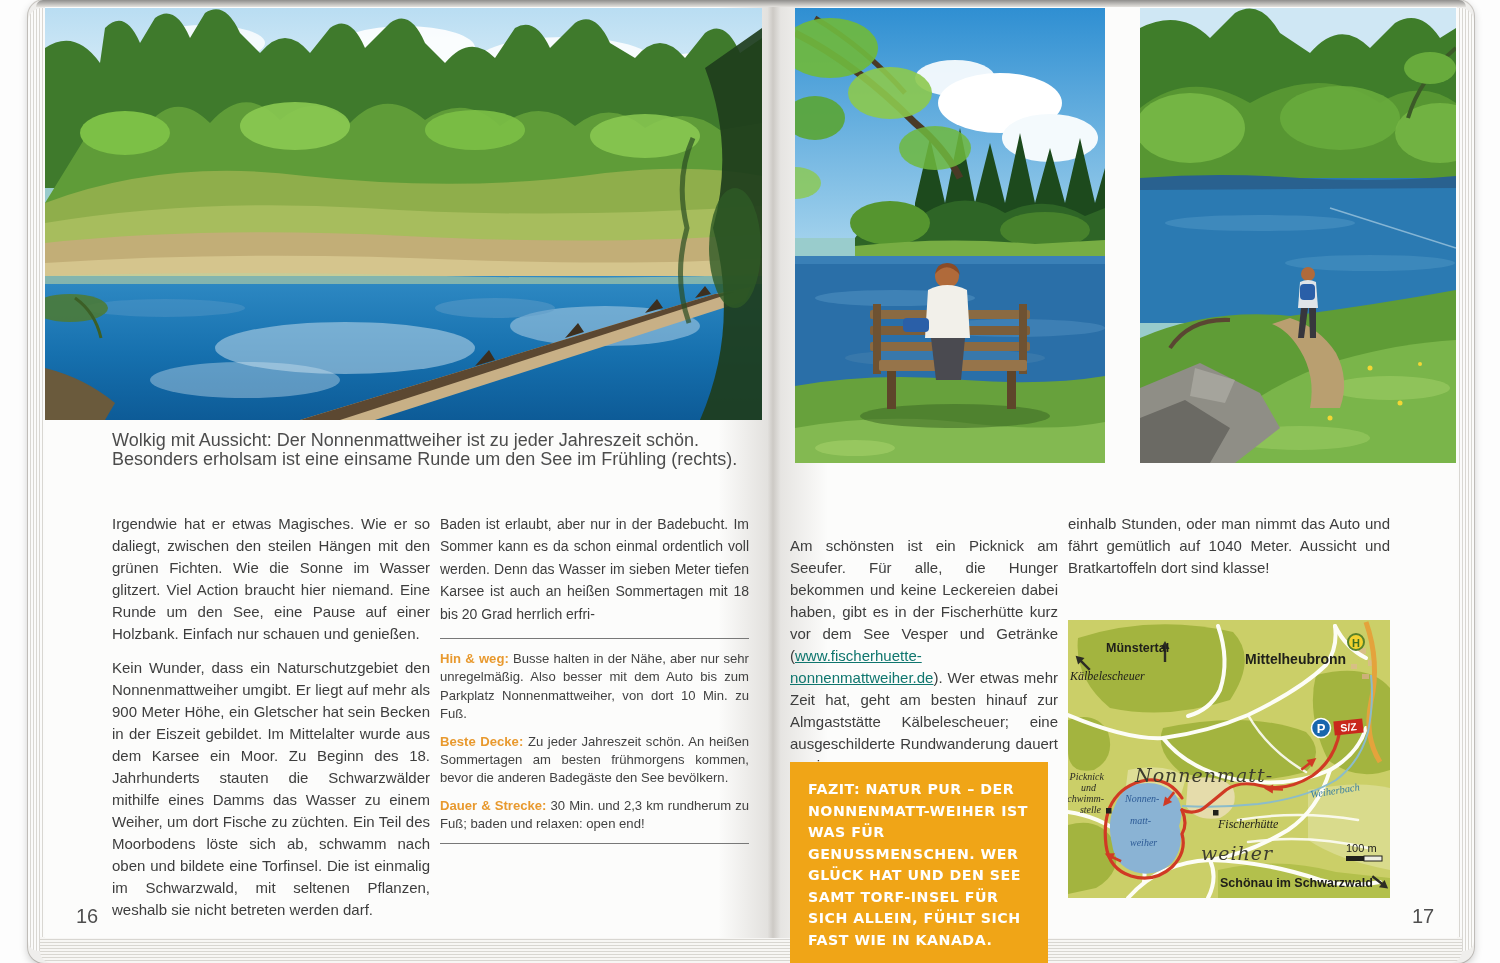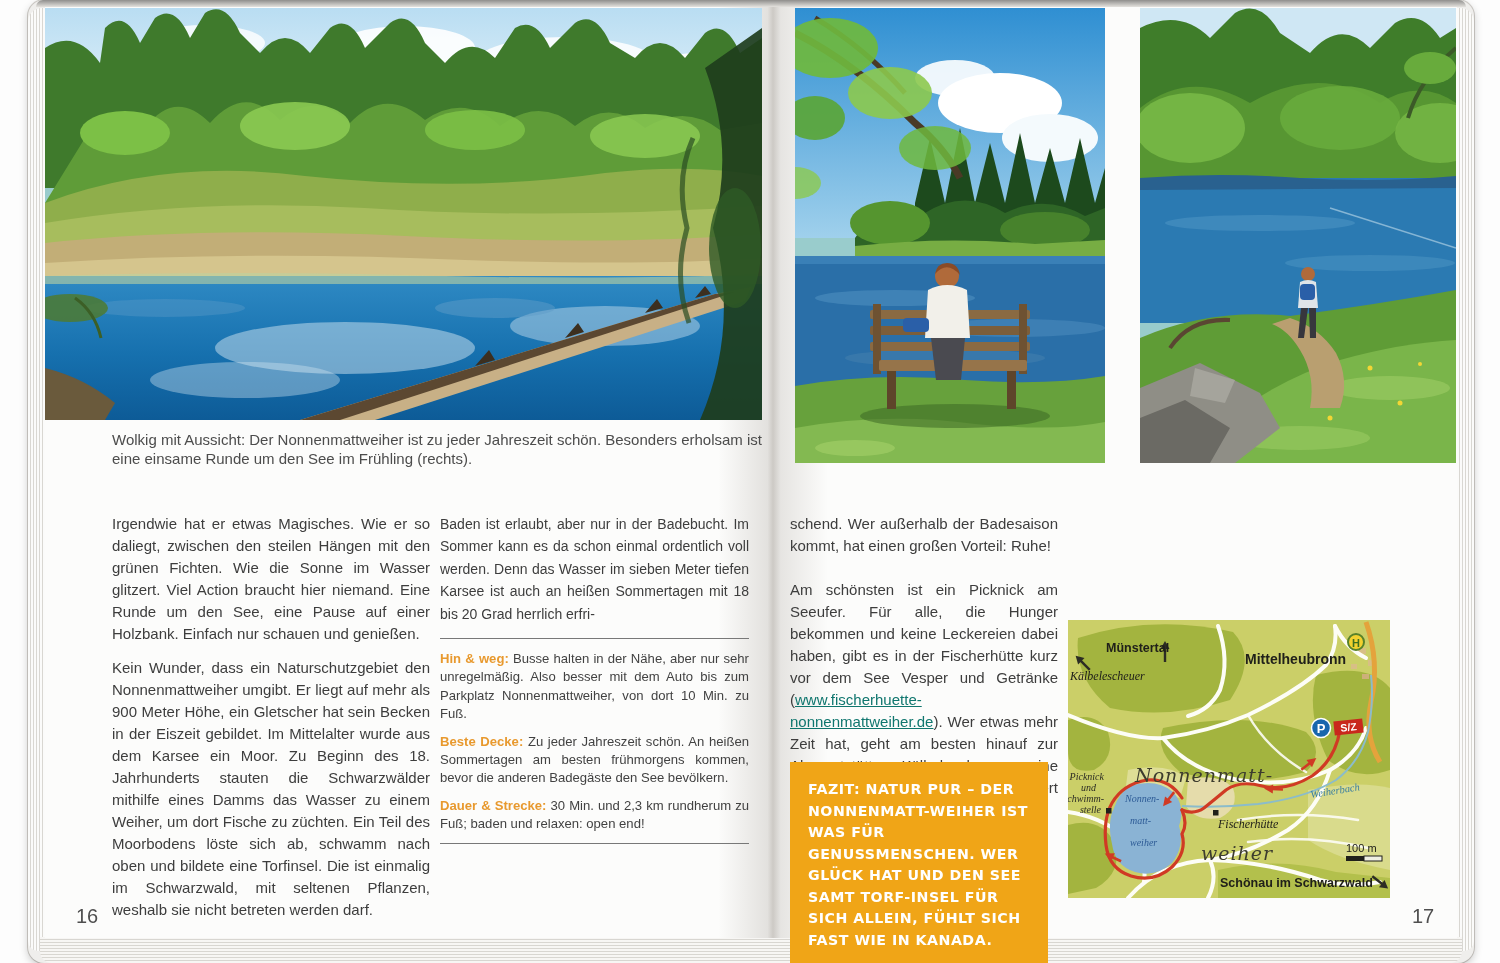--- a/index.html
+++ b/index.html
@@ -15,21 +15,21 @@
   .edge-right{position:absolute;right:0;top:8px;bottom:12px;width:17px;border-radius:0 14px 10px 0;
               background:repeating-linear-gradient(90deg,#fbfbfa 0 2px,#d9d7d2 2px 3px);}
   .edge-bottom{position:absolute;left:12px;right:12px;bottom:0;height:26px;border-radius:0 0 12px 12px;
                background:repeating-linear-gradient(180deg,#f7f6f4 0 2px,#d8d6d1 2px 3px);}
   .pages{position:absolute;left:17px;right:17px;top:7px;bottom:25px;background:#fcfcfb;}
   .gutter{position:absolute;left:718px;top:0;bottom:0;width:54px;
           background:linear-gradient(90deg,rgba(0,0,0,0),rgba(95,85,72,.16) 45%,rgba(95,85,72,.30) 50%,rgba(95,85,72,.14) 57%,rgba(0,0,0,0));}
   .abs{position:absolute;}
   .photo{overflow:hidden;background:#9cc;}
   .photo svg{display:block;}
-  .caption{font-size:15px;line-height:18.5px;color:#4c4c4c;}
+  .caption{font-size:18px;line-height:18.5px;color:#4c4c4c;}
   .body-text{font-size:15px;line-height:22px;color:#3d3d3d;text-align:justify;}
   .body-text p{margin:0 0 12px 0;}
   .intro{font-size:14px;line-height:22.4px;color:#3d3d3d;text-align:justify;margin:0;}
   .rule{border:none;border-top:1.5px solid #787878;margin:13px 0 11px 0;}
   .info p{font-size:13.1px;line-height:18.4px;color:#424242;text-align:justify;margin:8px 0 9px 0;}
   .info-label{font-weight:bold;color:#e8992e;}
   .link{color:#0f766e;text-decoration:underline;}
   .fazit{background:#f0a517;color:#ffffff;font-family:"DejaVu Sans",sans-serif;font-weight:bold;
          font-size:14.2px;line-height:21.5px;letter-spacing:.5px;padding:17px 16px 15px 18px;
          text-transform:uppercase;}
@@ -223,28 +223,30 @@
       <path d="M0,410 L45,392 L90,420 L70,455 L0,455 Z" fill="#6b6a64"></path>
       <path d="M55,360 L95,372 L85,395 L50,388 Z" fill="#a5a49c"></path>
       <path d="M30,340 q20,-30 60,-28" stroke="#5a4632" stroke-width="4" fill="none"></path>
 
       <path d="M316,40 Q280,70 268,110" stroke="#3c5a28" stroke-width="4" fill="none"></path>
       <ellipse cx="290" cy="60" rx="26" ry="16" fill="#68ab3c"></ellipse>
     </svg>
   </div>
 
   <div class="body-text abs" style="left:790px;top:513px;width:268px;">
-    <p>schend. Wer außerhalb der Badesaison kommt, hat einen großen Vorteil: Ruhe!</p>
     <p style="margin-top:22px;">
       <span>Am schönsten ist ein Picknick am Seeufer. Für alle, die Hunger bekommen und keine Leckereien dabei haben, gibt es in der Fischerhütte kurz vor dem See Vesper und Getränke (</span><a class="link" href="#">www.fischerhuette-nonnenmattweiher.de</a><span>). Wer etwas mehr Zeit hat, geht am besten hinauf zur Almgaststätte Kälbelescheuer; eine ausgeschilderte Rundwanderung dauert zwei-</span>
     </p>
   </div>
 
   <div class="fazit abs" style="left:790px;top:762px;width:224px;">FAZIT: NATUR PUR – DER NONNENMATT-WEIHER IST WAS FÜR GENUSSMENSCHEN. WER GLÜCK HAT UND DEN SEE SAMT TORF-INSEL FÜR SICH ALLEIN, FÜHLT SICH FAST WIE IN KANADA.</div>
 
+  <div class="body-text abs" style="left:1068px;top:513px;width:322px;">
+    <p>einhalb Stunden, oder man nimmt das Auto und fährt gemütlich auf 1040 Meter. Aussicht und Bratkartoffeln dort sind klasse!</p>
+  </div>
 
   <div class="abs" style="left:1068px;top:620px;width:322px;height:278px;">
     <svg width="322" height="278" viewBox="0 0 322 278">
       <rect width="322" height="278" fill="#cbcf68"></rect>
 
       <path d="M10,18 Q85,-6 165,12 Q190,38 162,80 Q100,100 42,88 Q6,58 10,18 Z" fill="#a3b43f"></path>
       <path d="M0,100 Q28,90 40,112 Q48,138 26,150 Q0,155 0,130 Z" fill="#a3b43f"></path>
       <path d="M95,108 Q180,90 238,112 Q258,132 238,152 Q170,170 112,152 Q86,130 95,108 Z" fill="#a3b43f"></path>
       <path d="M248,55 Q300,42 322,68 L322,150 Q288,162 260,140 Q238,95 248,55 Z" fill="#a3b43f"></path>
       <path d="M0,205 Q32,196 46,222 Q56,252 28,268 L0,274 Z" fill="#a3b43f"></path>

